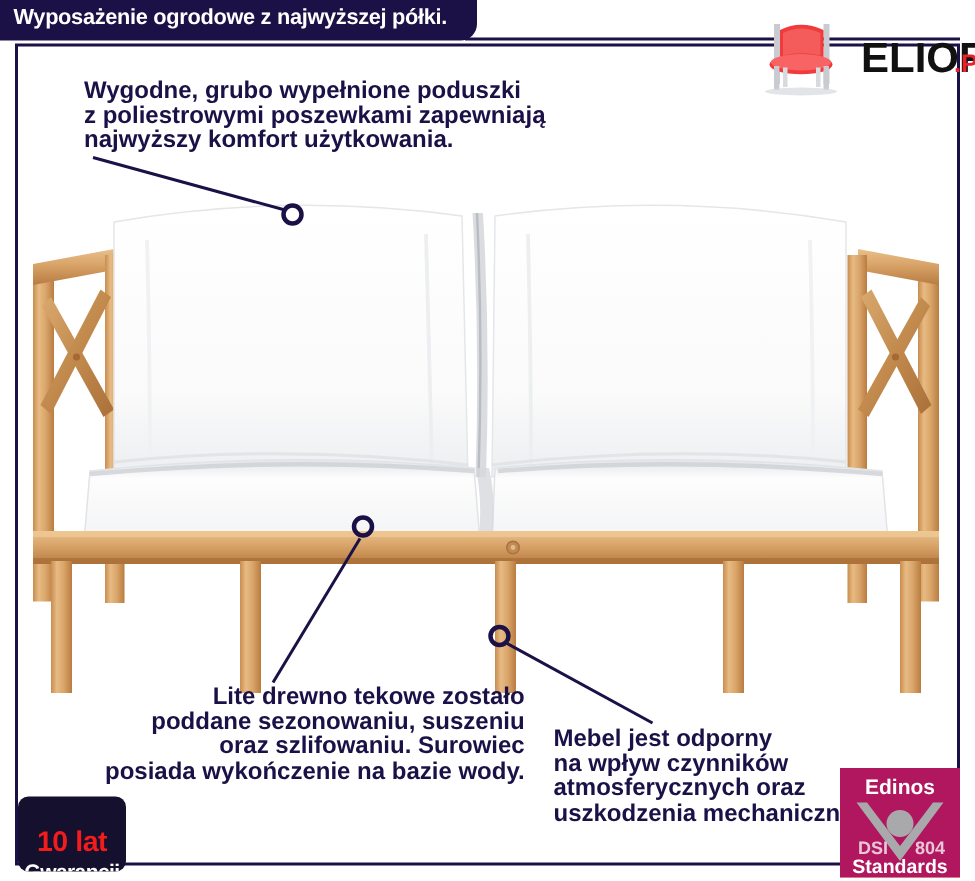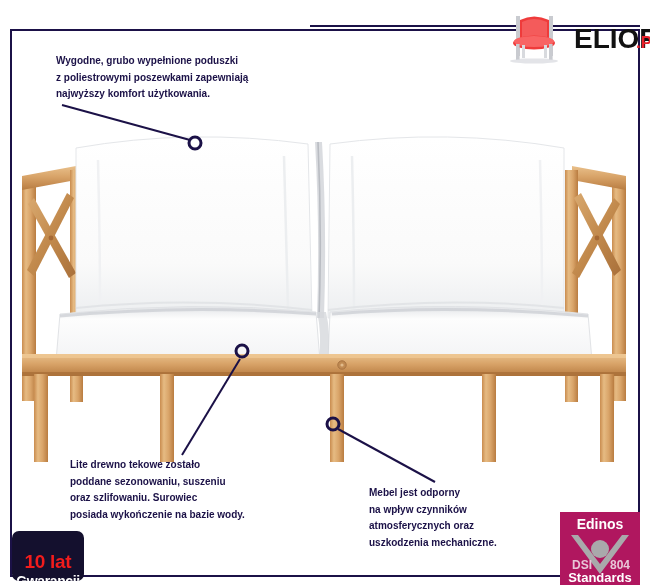--- a/index.html
+++ b/index.html
@@ -75,28 +75,28 @@
     top: 118px;
     width: 626px;
     height: 345px;
     z-index: 1;
   }
   #sofa svg { display: block; }
   
   .callout-text {
     position: absolute;
     color: #1b1147;
-    font-size: 10px;
+    font-size: 16px;
     font-weight: bold;
     line-height: 16.5px;
     z-index: 4;
     white-space: pre-line;
   }
   #callout-1-text { left: 56px;  top: 53px;  }
-  #callout-2-text { left: 70px;  top: 457px; }
+  #callout-2-text { left: 70px;  top: 457px; text-align: right; }
   #callout-3-text { left: 369px; top: 485px; }
 
   #leaders {
     position: absolute;
     left: 0; top: 0;
     width: 650px; height: 587px;
     z-index: 5;
     pointer-events: none;
   }
   
@@ -140,20 +140,23 @@
   }
   #edinos-badge svg { display: block; }
 </style>
 </head>
 <body>
 
 <div id="page">
 
   <div id="header-rule"></div>
 
+  <div id="header-bar">
+    <div id="header-title">Wyposażenie ogrodowe z najwyższej półki.</div>
+  </div>
 
   <div id="frame"></div>
 
   <div id="logo">
     <svg width="158" height="52" viewBox="0 0 158 52" xmlns="http://www.w3.org/2000/svg">
       <g>
 
         <rect x="20" y="4" width="4" height="40" fill="#c9cbd0"></rect>
         <rect x="53" y="4" width="4" height="40" fill="#c9cbd0"></rect>
 

